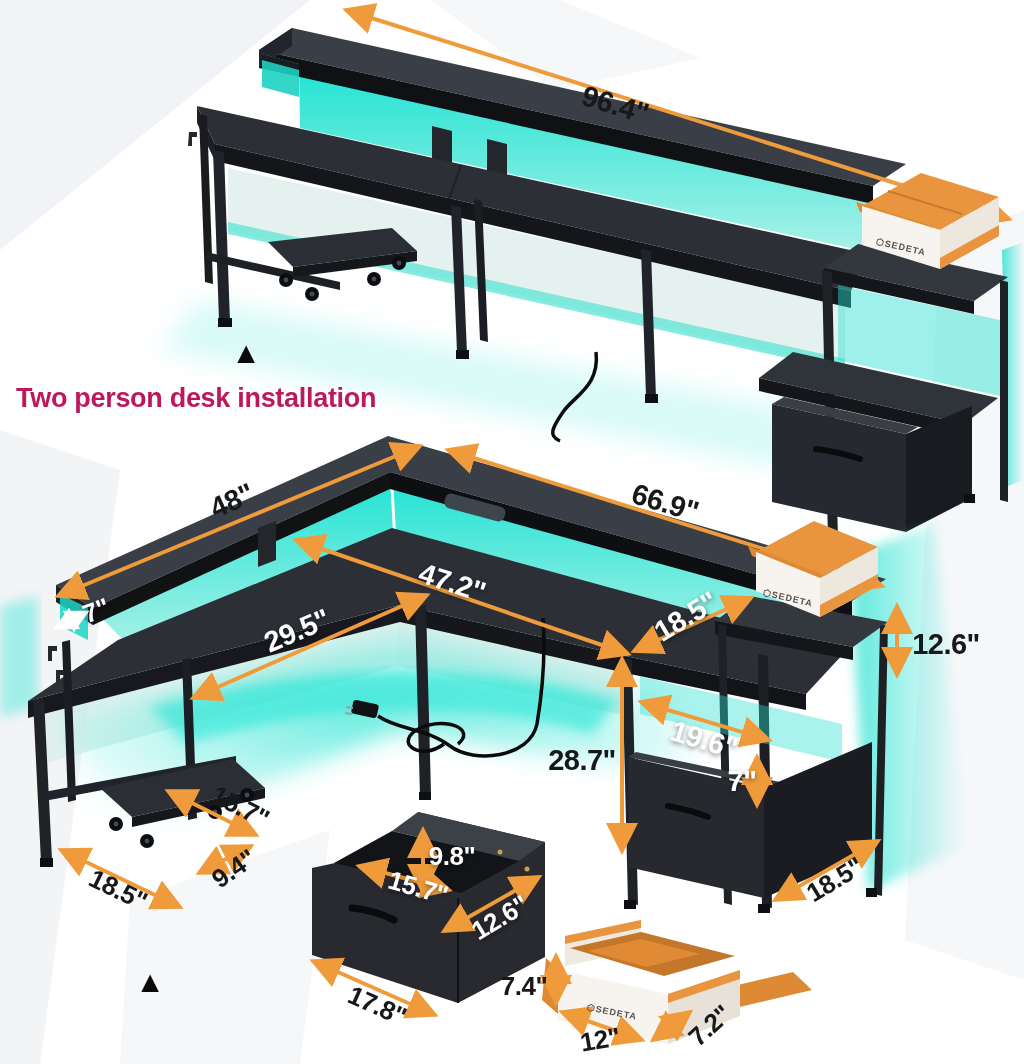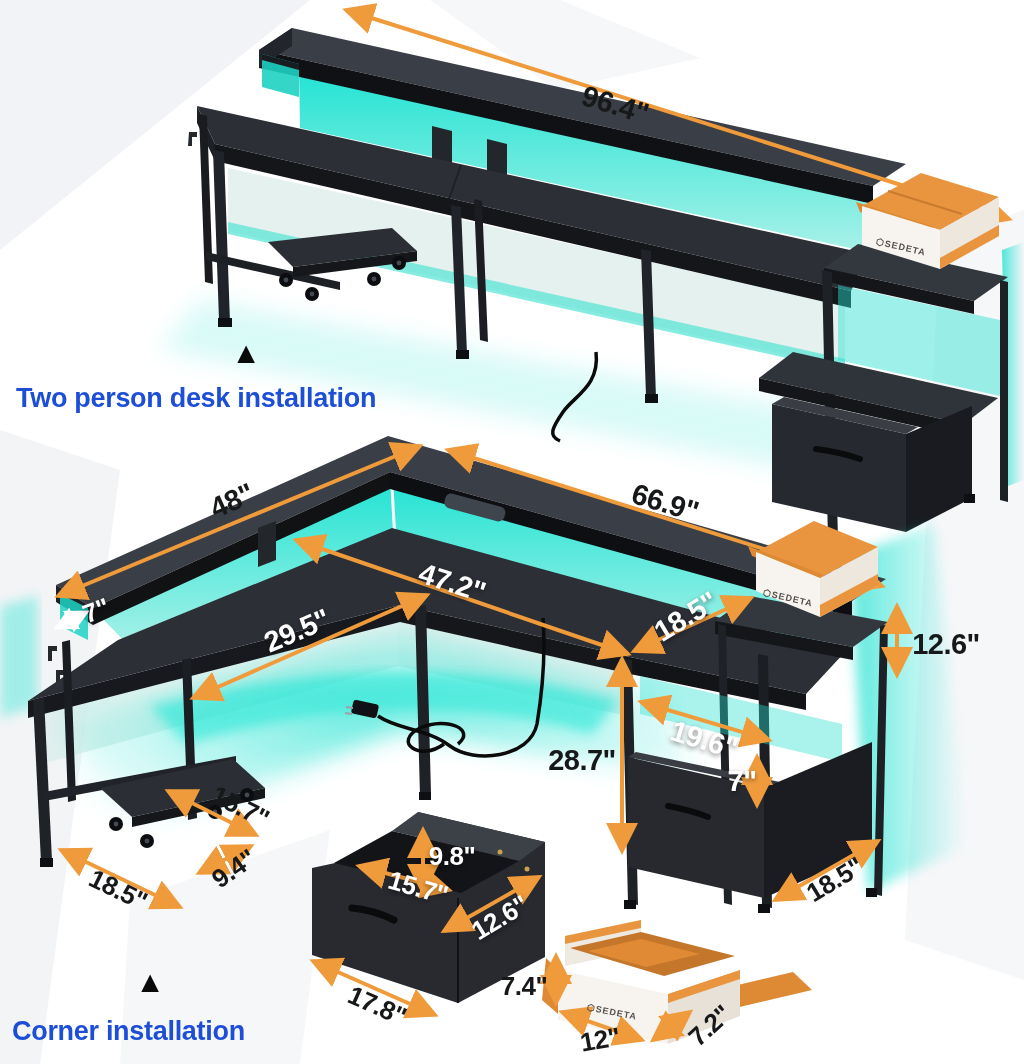--- a/index.html
+++ b/index.html
@@ -3,21 +3,21 @@
 <meta charset="utf-8">
 <style>
   html,body{margin:0;padding:0;background:#ffffff;}
   .stage{position:relative;width:1024px;height:1064px;overflow:hidden;background:#ffffff;
          font-family:"Liberation Sans",sans-serif;}
   .stage svg{position:absolute;left:0;top:0;}
   .dim{position:absolute;font-weight:800;color:#17181a;white-space:nowrap;letter-spacing:-0.5px;
        transform-origin:50% 50%;}
   .dim.w{color:#ffffff;text-shadow:0 2px 5px rgba(0,0,0,.45);}
   .s29{font-size:29px;} .s26{font-size:26px;}
-  .title{position:absolute;font-weight:800;color:#1d4ed8;font-size:27px;letter-spacing:-0.3px;white-space:nowrap;}
+  .title{position:absolute;font-weight:800;color:#be185d;font-size:27px;letter-spacing:-0.3px;white-space:nowrap;}
   .tri{position:absolute;font-size:30px;color:#0a0a0a;transform:translate(-50%,-50%);line-height:1;}
   .brand-tag{position:absolute;font-size:9px;font-weight:700;color:#56504a;letter-spacing:1px;
              white-space:nowrap;transform-origin:50% 50%;}
 </style>
 </head>
 <body>
 
 <div class="stage">
 
 <svg width="1024" height="1064" viewBox="0 0 1024 1064">
@@ -253,21 +253,20 @@
     <line x1="423" y1="830" x2="423" y2="892" marker-start="url(#mo)" marker-end="url(#mo)"></line>
     <line x1="359" y1="866" x2="449" y2="890" marker-start="url(#mo)" marker-end="url(#mo)"></line>
     <line x1="444" y1="931" x2="539" y2="877" marker-start="url(#mo)" marker-end="url(#mo)"></line>
     <line x1="56" y1="628" x2="87" y2="612" stroke="#FFFFFF" stroke-width="3" marker-start="url(#mw)" marker-end="url(#mw)"></line>
   </g>
 </svg>
 
 <div class="tri" style="left:246px;top:353px;">▲</div>
 <div class="title" style="left:16px;top:383px;">Two person desk installation</div>
 <div class="tri" style="left:150px;top:982px;">▲</div>
-<div class="title" style="left:12px;top:1016px;">Corner installation</div>
 
 <div class="dim s29" style="left:615px;top:105px;transform:translate(-50%,-50%) rotate(17deg);">96.4"</div>
 <div class="dim s29" style="left:232px;top:501px;transform:translate(-50%,-50%) rotate(-24deg);">48"</div>
 <div class="dim s29" style="left:665px;top:503px;transform:translate(-50%,-50%) rotate(17deg);">66.9"</div>
 <div class="dim s29 w" style="left:452px;top:583px;transform:translate(-50%,-50%) rotate(18deg);">47.2"</div>
 <div class="dim s29 w" style="left:297px;top:631px;transform:translate(-50%,-50%) rotate(-23deg);">29.5"</div>
 <div class="dim s26 w" style="left:96px;top:611px;transform:translate(-50%,-50%) rotate(-20deg);">7"</div>
 <div class="dim s29 w" style="left:686px;top:617px;transform:translate(-50%,-50%) rotate(-31deg);">18.5"</div>
 <div class="dim s29" style="left:946px;top:644px;transform:translate(-50%,-50%);">12.6"</div>
 <div class="dim s29 w" style="left:704px;top:740px;transform:translate(-50%,-50%) rotate(17deg);">19.6"</div>

